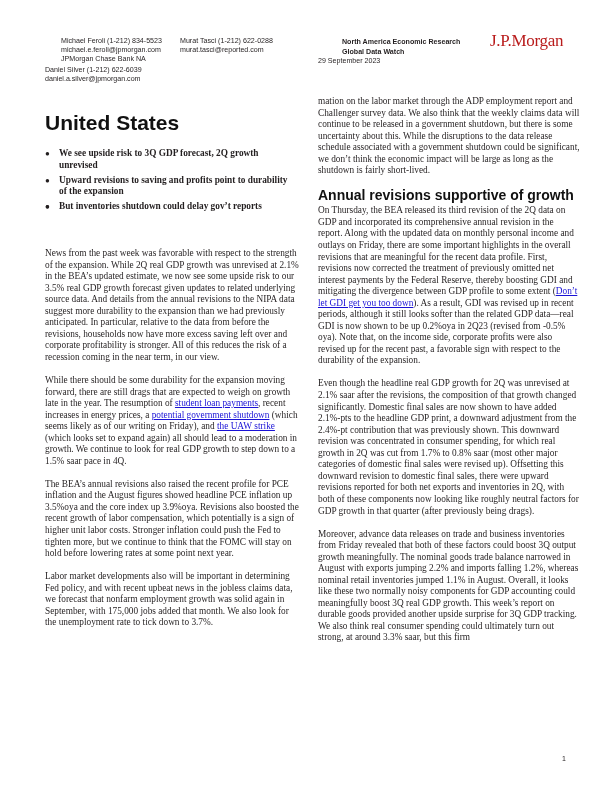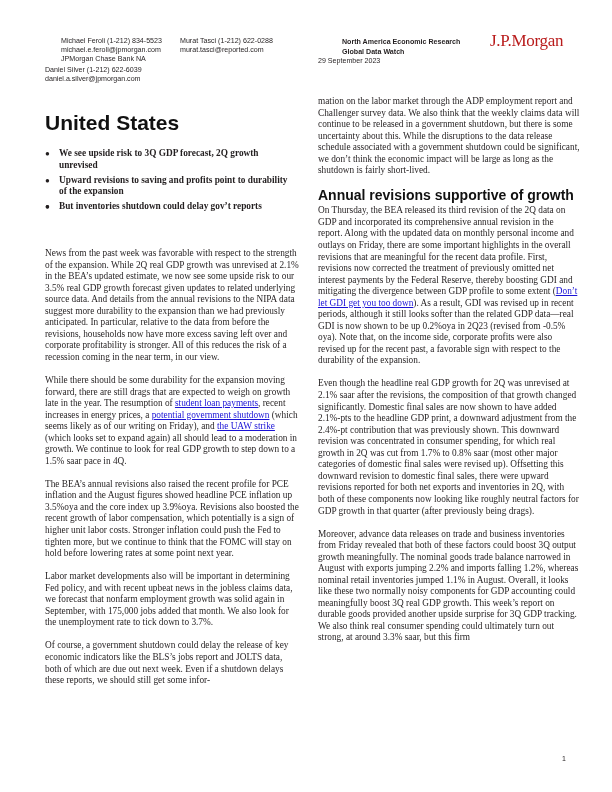--- a/index.html
+++ b/index.html
@@ -65,21 +65,20 @@
   <li><span class="dot">●</span><span>Upward revisions to saving and profits point to durability of the expansion</span></li>
   <li><span class="dot">●</span></li>
   <li><span class="dot">●</span><span>But inventories shutdown could delay gov’t reports</span></li>
 </ul>
 
 <div class="col" id="col-left">
   <p>News from the past week was favorable with respect to the strength of the expansion. While 2Q real GDP growth was unrevised at 2.1% in the BEA’s updated estimate, we now see some upside risk to our 3.5% real GDP growth forecast given updates to related underlying source data. And details from the annual revisions to the NIPA data suggest more durability to the expansion than we had previously anticipated. In particular, relative to the data from before the revisions, households now have more excess saving left over and corporate profitability is stronger. All of this reduces the risk of a recession coming in the near term, in our view.</p>
   <p><span>While there should be some durability for the expansion moving forward, there are still drags that are expected to weigh on growth late in the year. The resumption of </span><a>student loan payments</a><span>, recent increases in energy prices, a </span><a>potential government shutdown</a><span> (which seems likely as of our writing on Friday), and </span><a>the UAW strike</a><span> (which looks set to expand again) all should lead to a moderation in growth. We continue to look for real GDP growth to step down to a 1.5% saar pace in 4Q.</span></p>
   <p>The BEA’s annual revisions also raised the recent profile for PCE inflation and the August figures showed headline PCE inflation up 3.5%oya and the core index up 3.9%oya. Revisions also boosted the recent growth of labor compensation, which potentially is a sign of higher unit labor costs. Stronger inflation could push the Fed to tighten more, but we continue to think that the FOMC will stay on hold before lowering rates at some point next year.</p>
   <p>Labor market developments also will be important in determining Fed policy, and with recent upbeat news in the jobless claims data, we forecast that nonfarm employment growth was solid again in September, with 175,000 jobs added that month. We also look for the unemployment rate to tick down to 3.7%.</p>
-  <p>Of course, a government shutdown could delay the release of key economic indicators like the BLS’s jobs report and JOLTS data, both of which are due out next week. Even if a shutdown delays these reports, we should still get some infor-</p>
 </div>
 
 <div class="col" id="col-right">
   <p>mation on the labor market through the ADP employment report and Challenger survey data. We also think that the weekly claims data will continue to be released in a government shutdown, but there is some uncertainty about this. While the disruptions to the data release schedule associated with a government shutdown could be significant, we don’t think the economic impact will be large as long as the shutdown is fairly short-lived.</p>
   <h2 id="section-heading">Annual revisions supportive of growth</h2>
   <p><span>On Thursday, the BEA released its third revision of the 2Q data on GDP and incorporated its comprehensive annual revision in the report. Along with the updated data on monthly personal income and outlays on Friday, there are some important highlights in the overall revisions that are meaningful for the recent data profile. First, revisions now corrected the treatment of previously omitted net interest payments by the Federal Reserve, thereby boosting GDI and mitigating the divergence between GDP profile to some extent (</span><a>Don’t let GDI get you too down</a><span>). As a result, GDI was revised up in recent periods, although it still looks softer than the related GDP data—real GDI is now shown to be up 0.2%oya in 2Q23 (revised from -0.5% oya). Note that, on the income side, corporate profits were also revised up for the recent past, a favorable sign with respect to the durability of the expansion.</span></p>
   <p>Even though the headline real GDP growth for 2Q was unrevised at 2.1% saar after the revisions, the composition of that growth changed significantly. Domestic final sales are now shown to have added 2.1%-pts to the headline GDP print, a downward adjustment from the 2.4%-pt contribution that was previously shown. This downward revision was concentrated in consumer spending, for which real growth in 2Q was cut from 1.7% to 0.8% saar (most other major categories of domestic final sales were revised up). Offsetting this downward revision to domestic final sales, there were upward revisions reported for both net exports and inventories in 2Q, with both of these components now looking like roughly neutral factors for GDP growth in that quarter (after previously being drags).</p>
   <p>Moreover, advance data releases on trade and business inventories from Friday revealed that both of these factors could boost 3Q output growth meaningfully. The nominal goods trade balance narrowed in August with exports jumping 2.2% and imports falling 1.2%, whereas nominal retail inventories jumped 1.1% in August. Overall, it looks like these two normally noisy components for GDP accounting could meaningfully boost 3Q real GDP growth. This week’s report on durable goods provided another upside surprise for 3Q GDP tracking. We also think real consumer spending could ultimately turn out strong, at around 3.3% saar, but this firm</p>
 </div>
 

